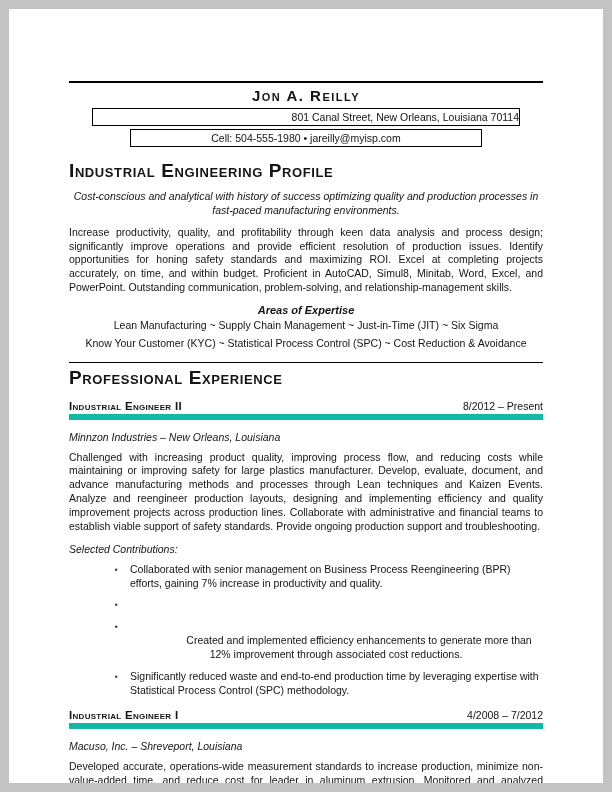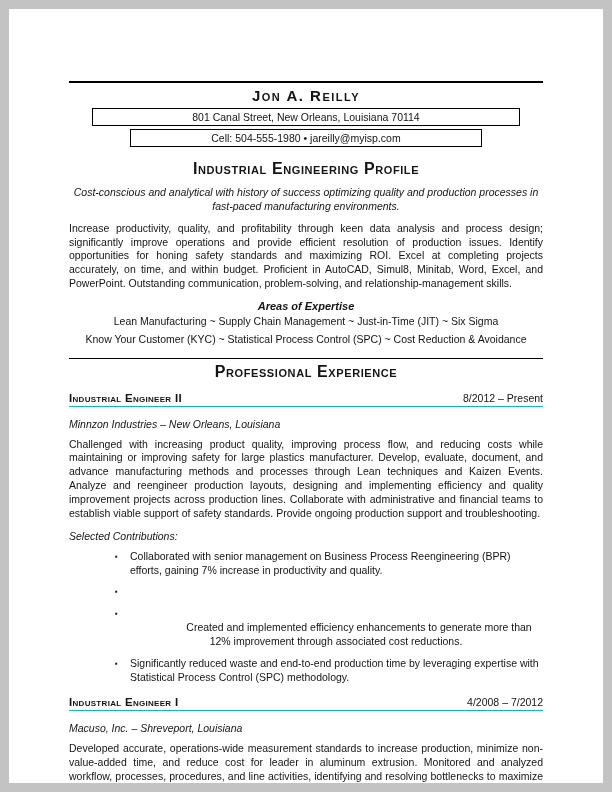--- a/index.html
+++ b/index.html
@@ -25,36 +25,36 @@
     text-align: center;
     font-variant: small-caps;
     font-size: 15px;
     font-weight: bold;
     letter-spacing: 1.5px;
     margin: 4px 0 4px 0;
   }
   .addr-box {
     width: 428px; margin: 0 auto;
     border: 1px solid #000;
-    text-align: center;
+    text-align: right;
     font-size: 10.5px;
     padding: 2px 0;
   }
   .contact-box {
     width: 352px; margin: 3px auto 0 auto;
     border: 1px solid #000;
     text-align: center;
     font-size: 10.5px;
     padding: 2px 0;
   }
 
   h2.section-title {
-    text-align: center;
+    text-align: left;
     font-variant: small-caps;
-    font-size: 16px;
+    font-size: 19px;
     font-weight: bold;
     letter-spacing: 0.6px;
     margin-top: 13px;
   }
   h2.exp-title { margin-top: 4px; }
 
   .tagline {
     font-style: italic;
     text-align: center;
     margin-top: 8px;
@@ -79,21 +79,21 @@
     font-size: 10.5px;
     line-height: 1.5;
     margin-top: 2px;
   }
 
   .job { margin-top: 11px; }
   .job-head {
     display: flex;
     justify-content: space-between;
     align-items: baseline;
-    border-bottom: 1px solid #14b8a6;
+    border-bottom: 6px solid #14b8a6;
     padding-bottom: 2px;
   }
   .role {
     font-weight: bold;
     font-variant: small-caps;
     font-size: 11.5px;
     letter-spacing: 0.3px;
   }
   .dates { font-size: 10.5px; }
   .company { font-style: italic; font-size: 10.5px; margin-top: 11px; }

